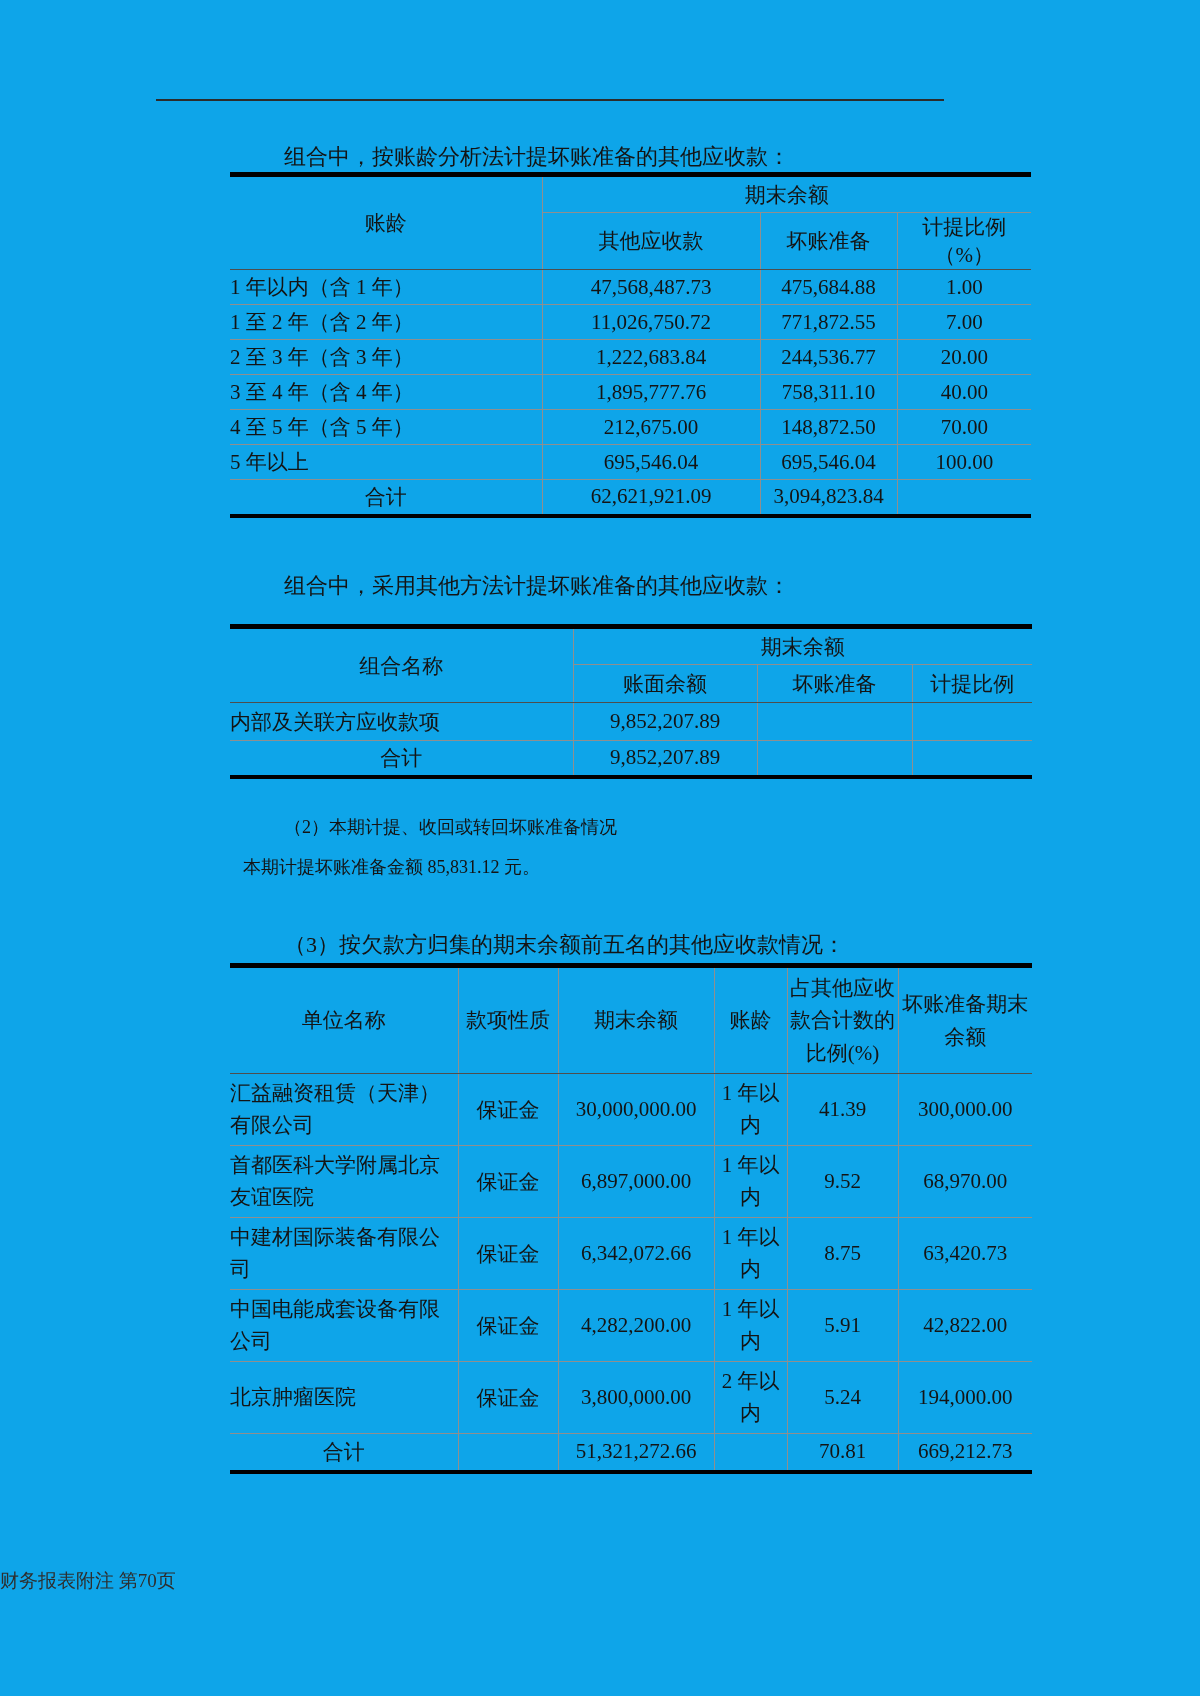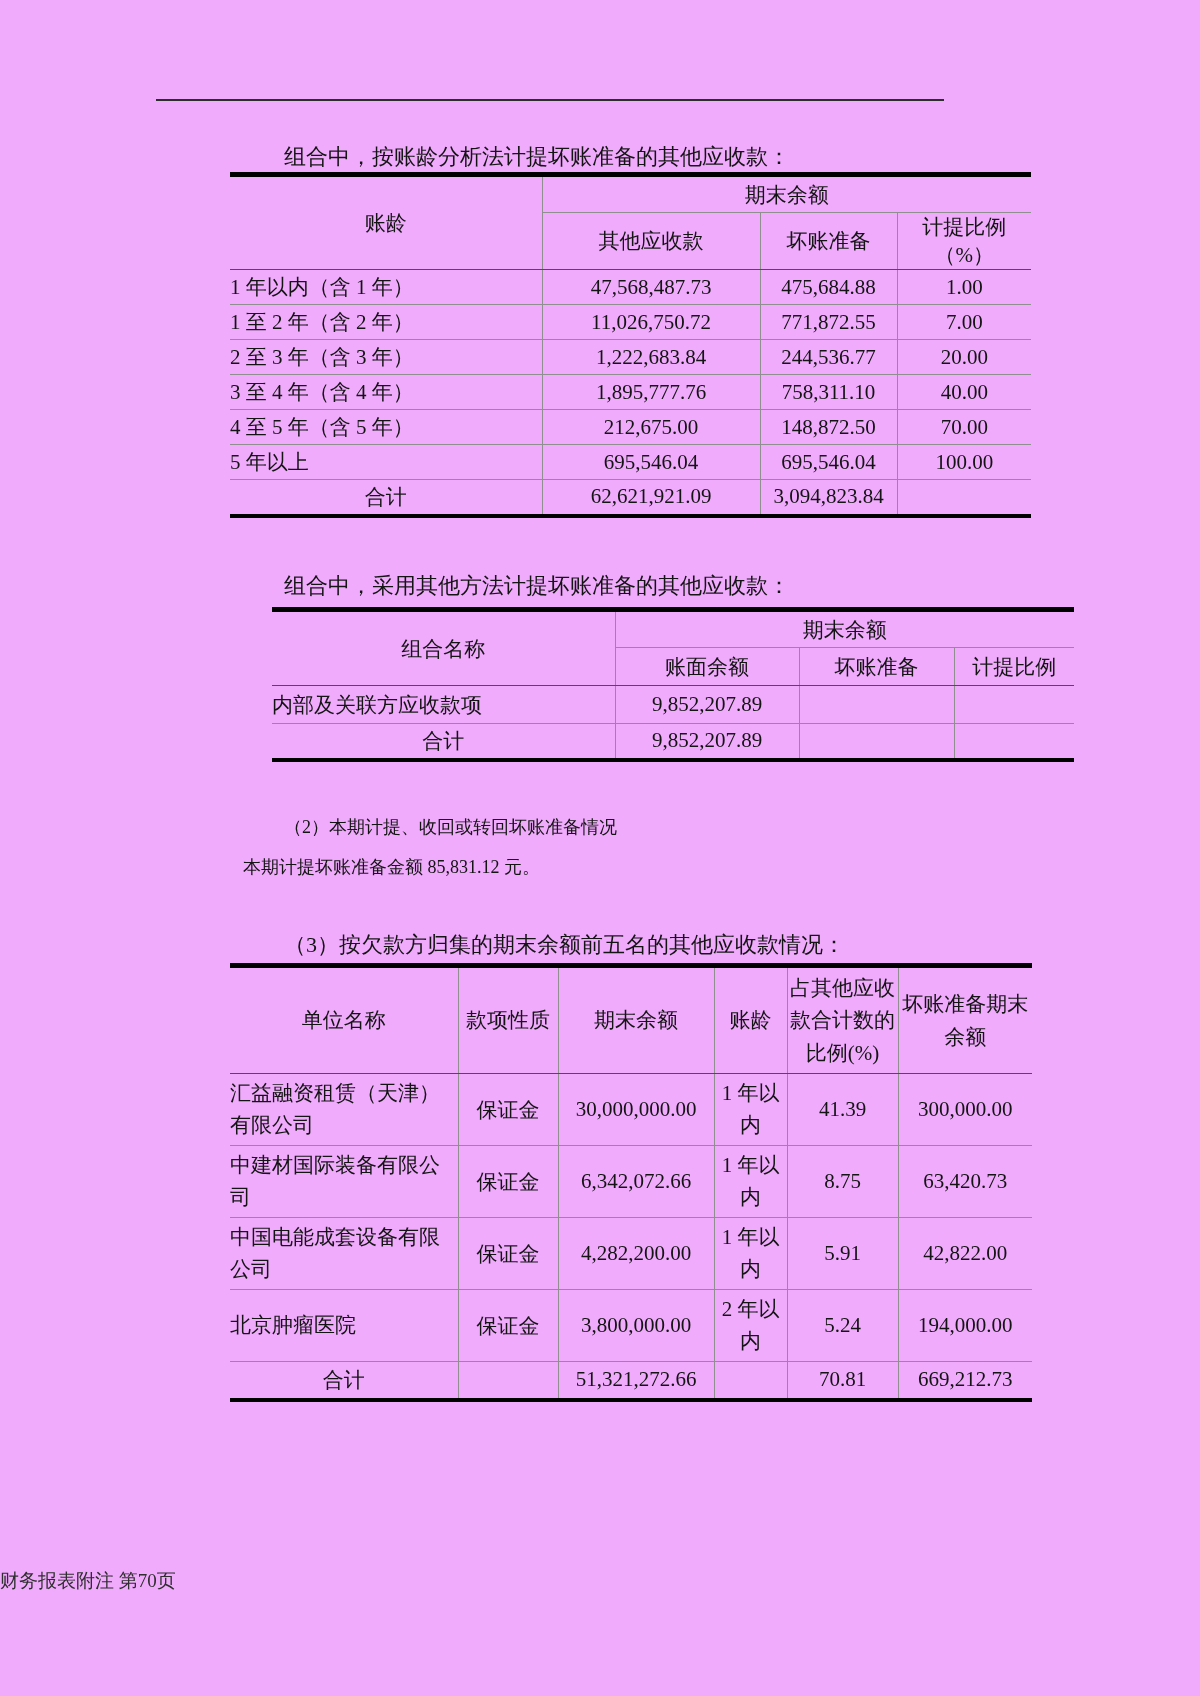--- a/index.html
+++ b/index.html
@@ -2,21 +2,21 @@
 <html><head>
 <meta charset="utf-8">
 <style>
   * { box-sizing: border-box; }
   html, body { margin: 0; padding: 0; background: #e9e9e9; }
   .page {
     position: relative;
     width: 1200px;
     height: 1696px;
     margin: 0 auto;
-    background: #f0abfc;
+    background: #0ea5e9;
     font-family: "Liberation Serif", "DejaVu Serif", serif;
     color: #141414;
     overflow: hidden;
   }
   .top-rule {
     position: absolute;
     left: 156px; top: 99px;
     width: 788px; height: 2px;
     background: #2c2c2c;
   }
@@ -144,21 +144,21 @@
         <td class="num">62,621,921.09</td>
         <td class="num">3,094,823.84</td>
         <td class="num"></td>
       </tr>
     </tbody>
       </table>
   </div>
 
   <div class="sec-title" style="left:284px; top:572px;">组合中，采用其他方法计提坏账准备的其他应收款：</div>
 
-  <div class="tbl-wrap" style="top:607px;margin-left:42px;">
+  <div class="tbl-wrap" style="top:624px;">
     <table class="fin" id="table2">
       <colgroup>
         <col style="width:343px">
           <col style="width:184px">
           <col style="width:155px">
           <col style="width:120px">
       </colgroup>
       <tbody>
           <tr class="h1">
         <th rowspan="2" class="nl ctr hdiv">组合名称</th>
@@ -211,20 +211,28 @@
       </tr>
       <tr class="d">
         <td class="nl lab wrapcell">汇益融资租赁（天津）有限公司</td>
         <td class="ctr">保证金</td>
         <td class="num">30,000,000.00</td>
         <td class="ctr wrapcell">1 年以内</td>
         <td class="num">41.39</td>
         <td class="num">300,000.00</td>
       </tr>
       <tr class="d">
+        <td class="nl lab wrapcell">首都医科大学附属北京友谊医院</td>
+        <td class="ctr">保证金</td>
+        <td class="num">6,897,000.00</td>
+        <td class="ctr wrapcell">1 年以内</td>
+        <td class="num">9.52</td>
+        <td class="num">68,970.00</td>
+      </tr>
+      <tr class="d">
         <td class="nl lab wrapcell">中建材国际装备有限公司</td>
         <td class="ctr">保证金</td>
         <td class="num">6,342,072.66</td>
         <td class="ctr wrapcell">1 年以内</td>
         <td class="num">8.75</td>
         <td class="num">63,420.73</td>
       </tr>
       <tr class="d">
         <td class="nl lab wrapcell">中国电能成套设备有限公司</td>
         <td class="ctr">保证金</td>

